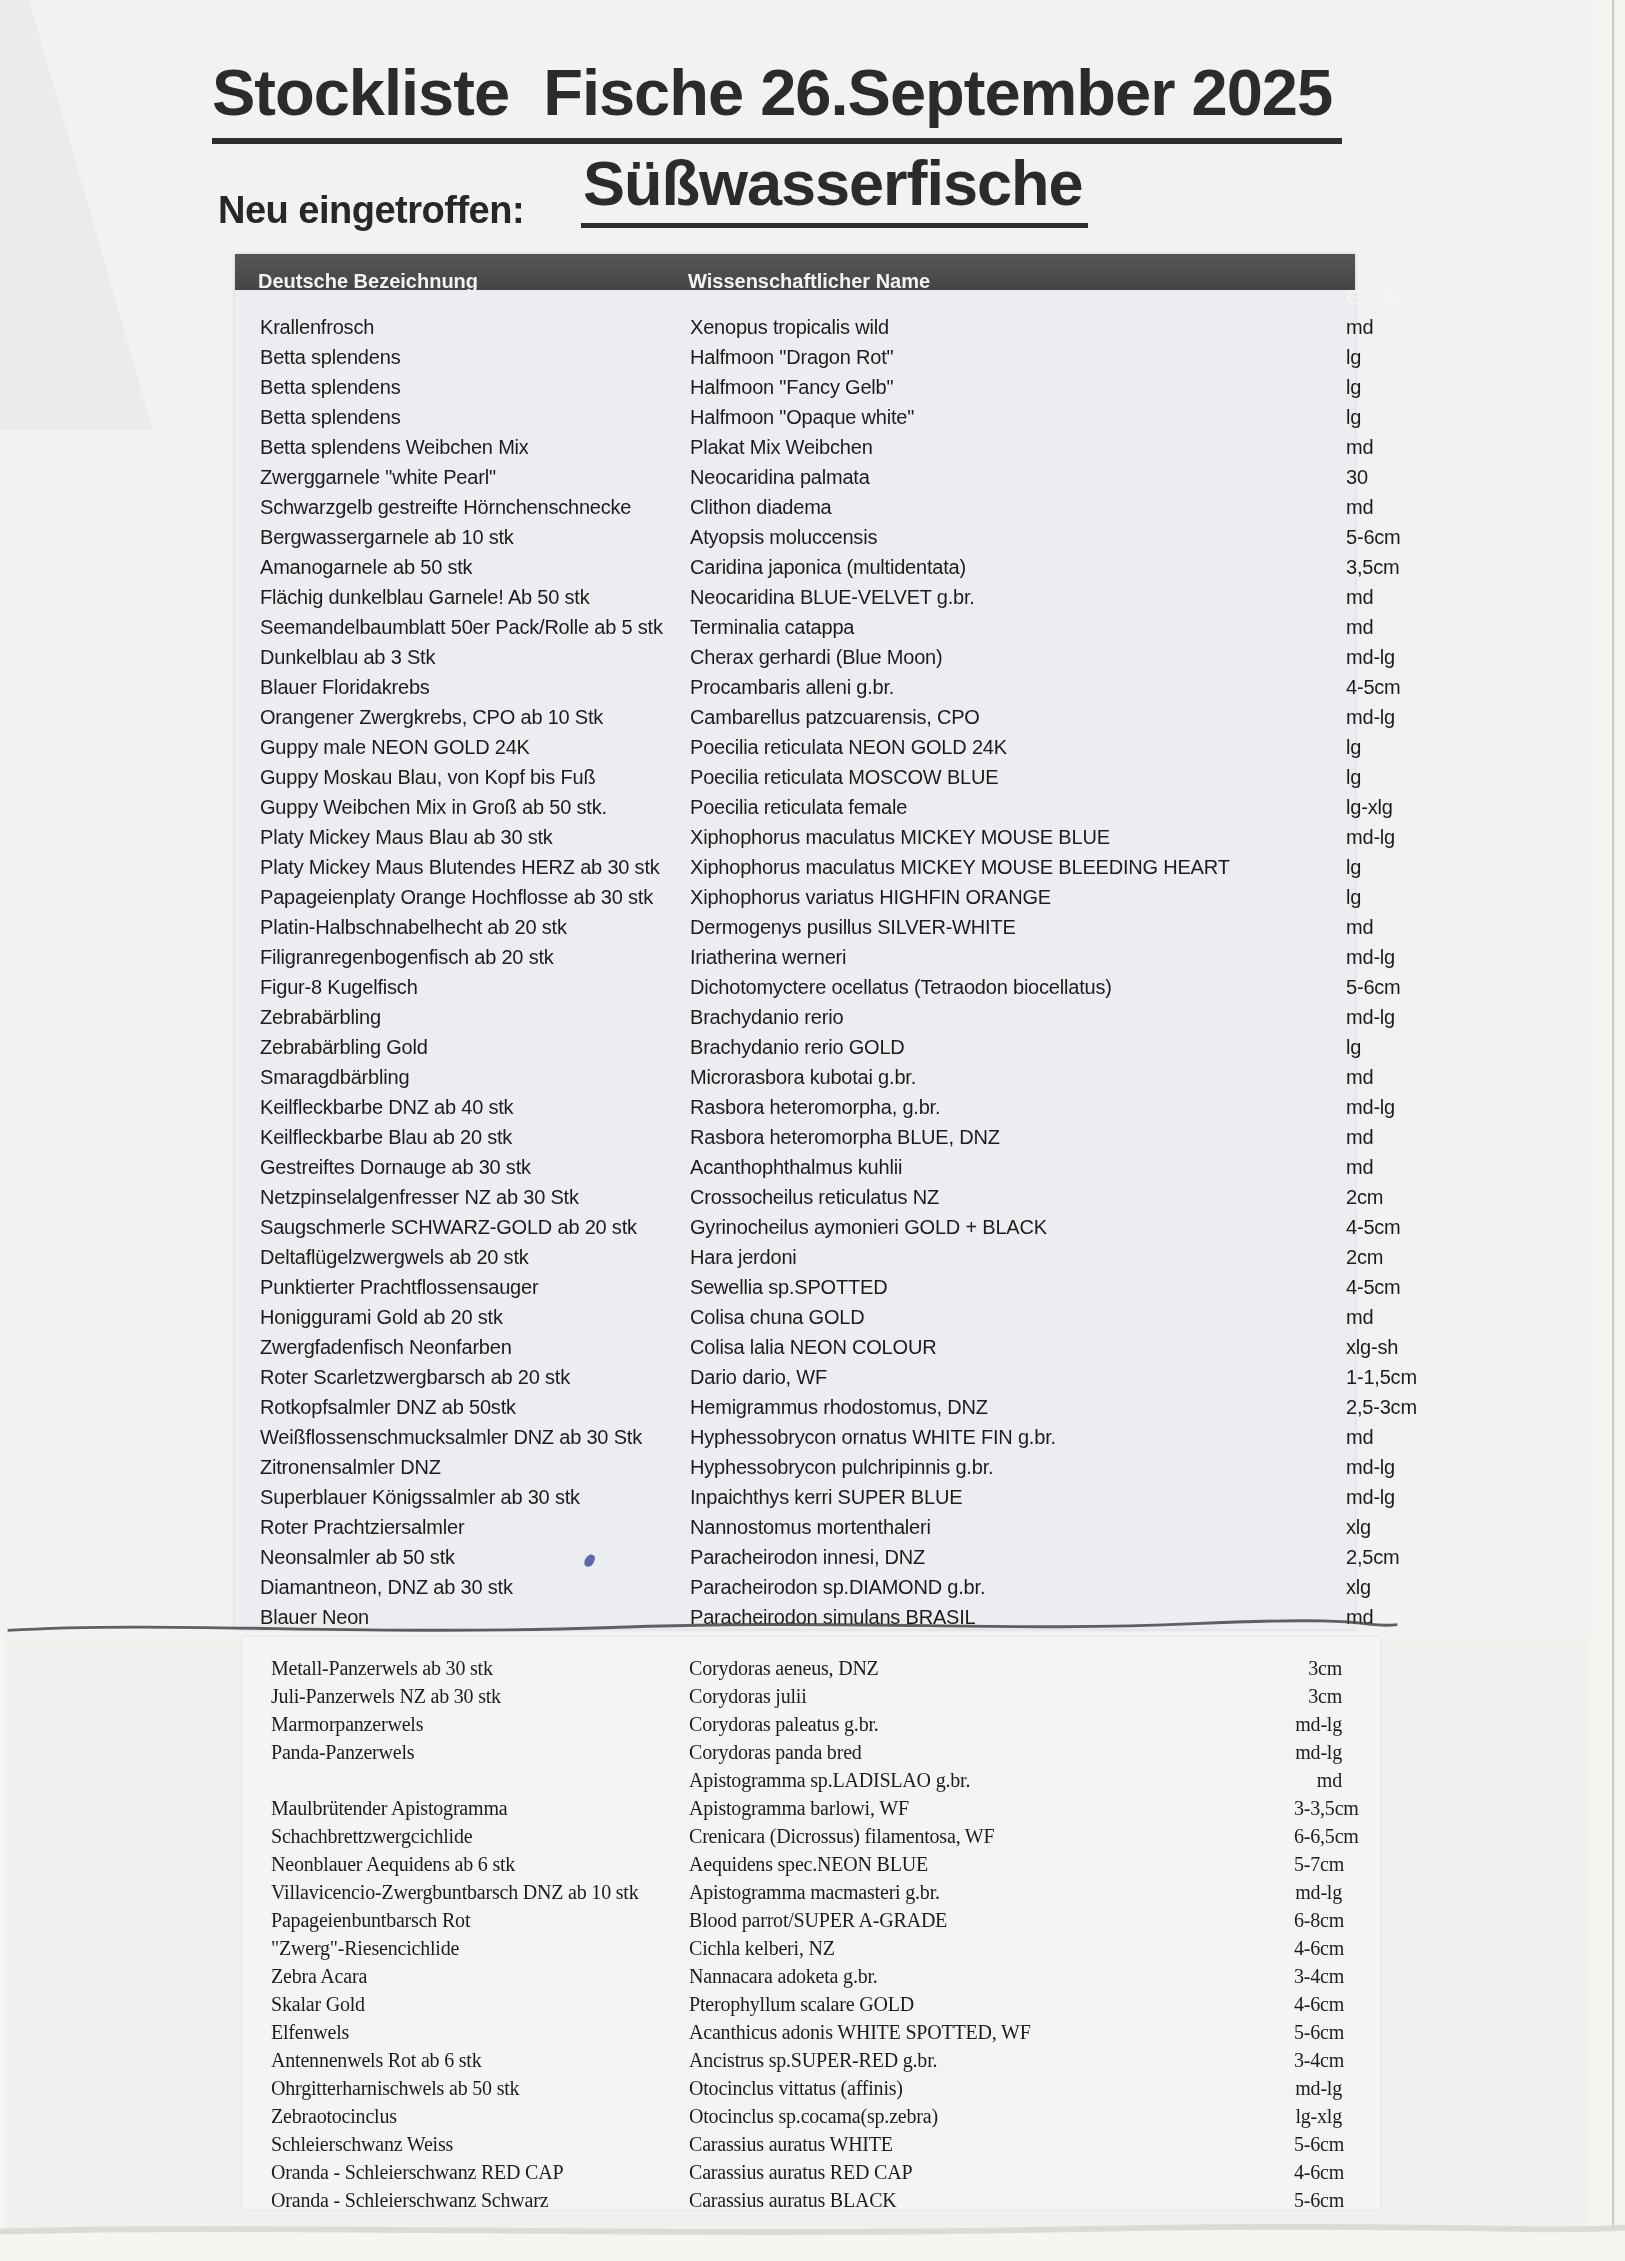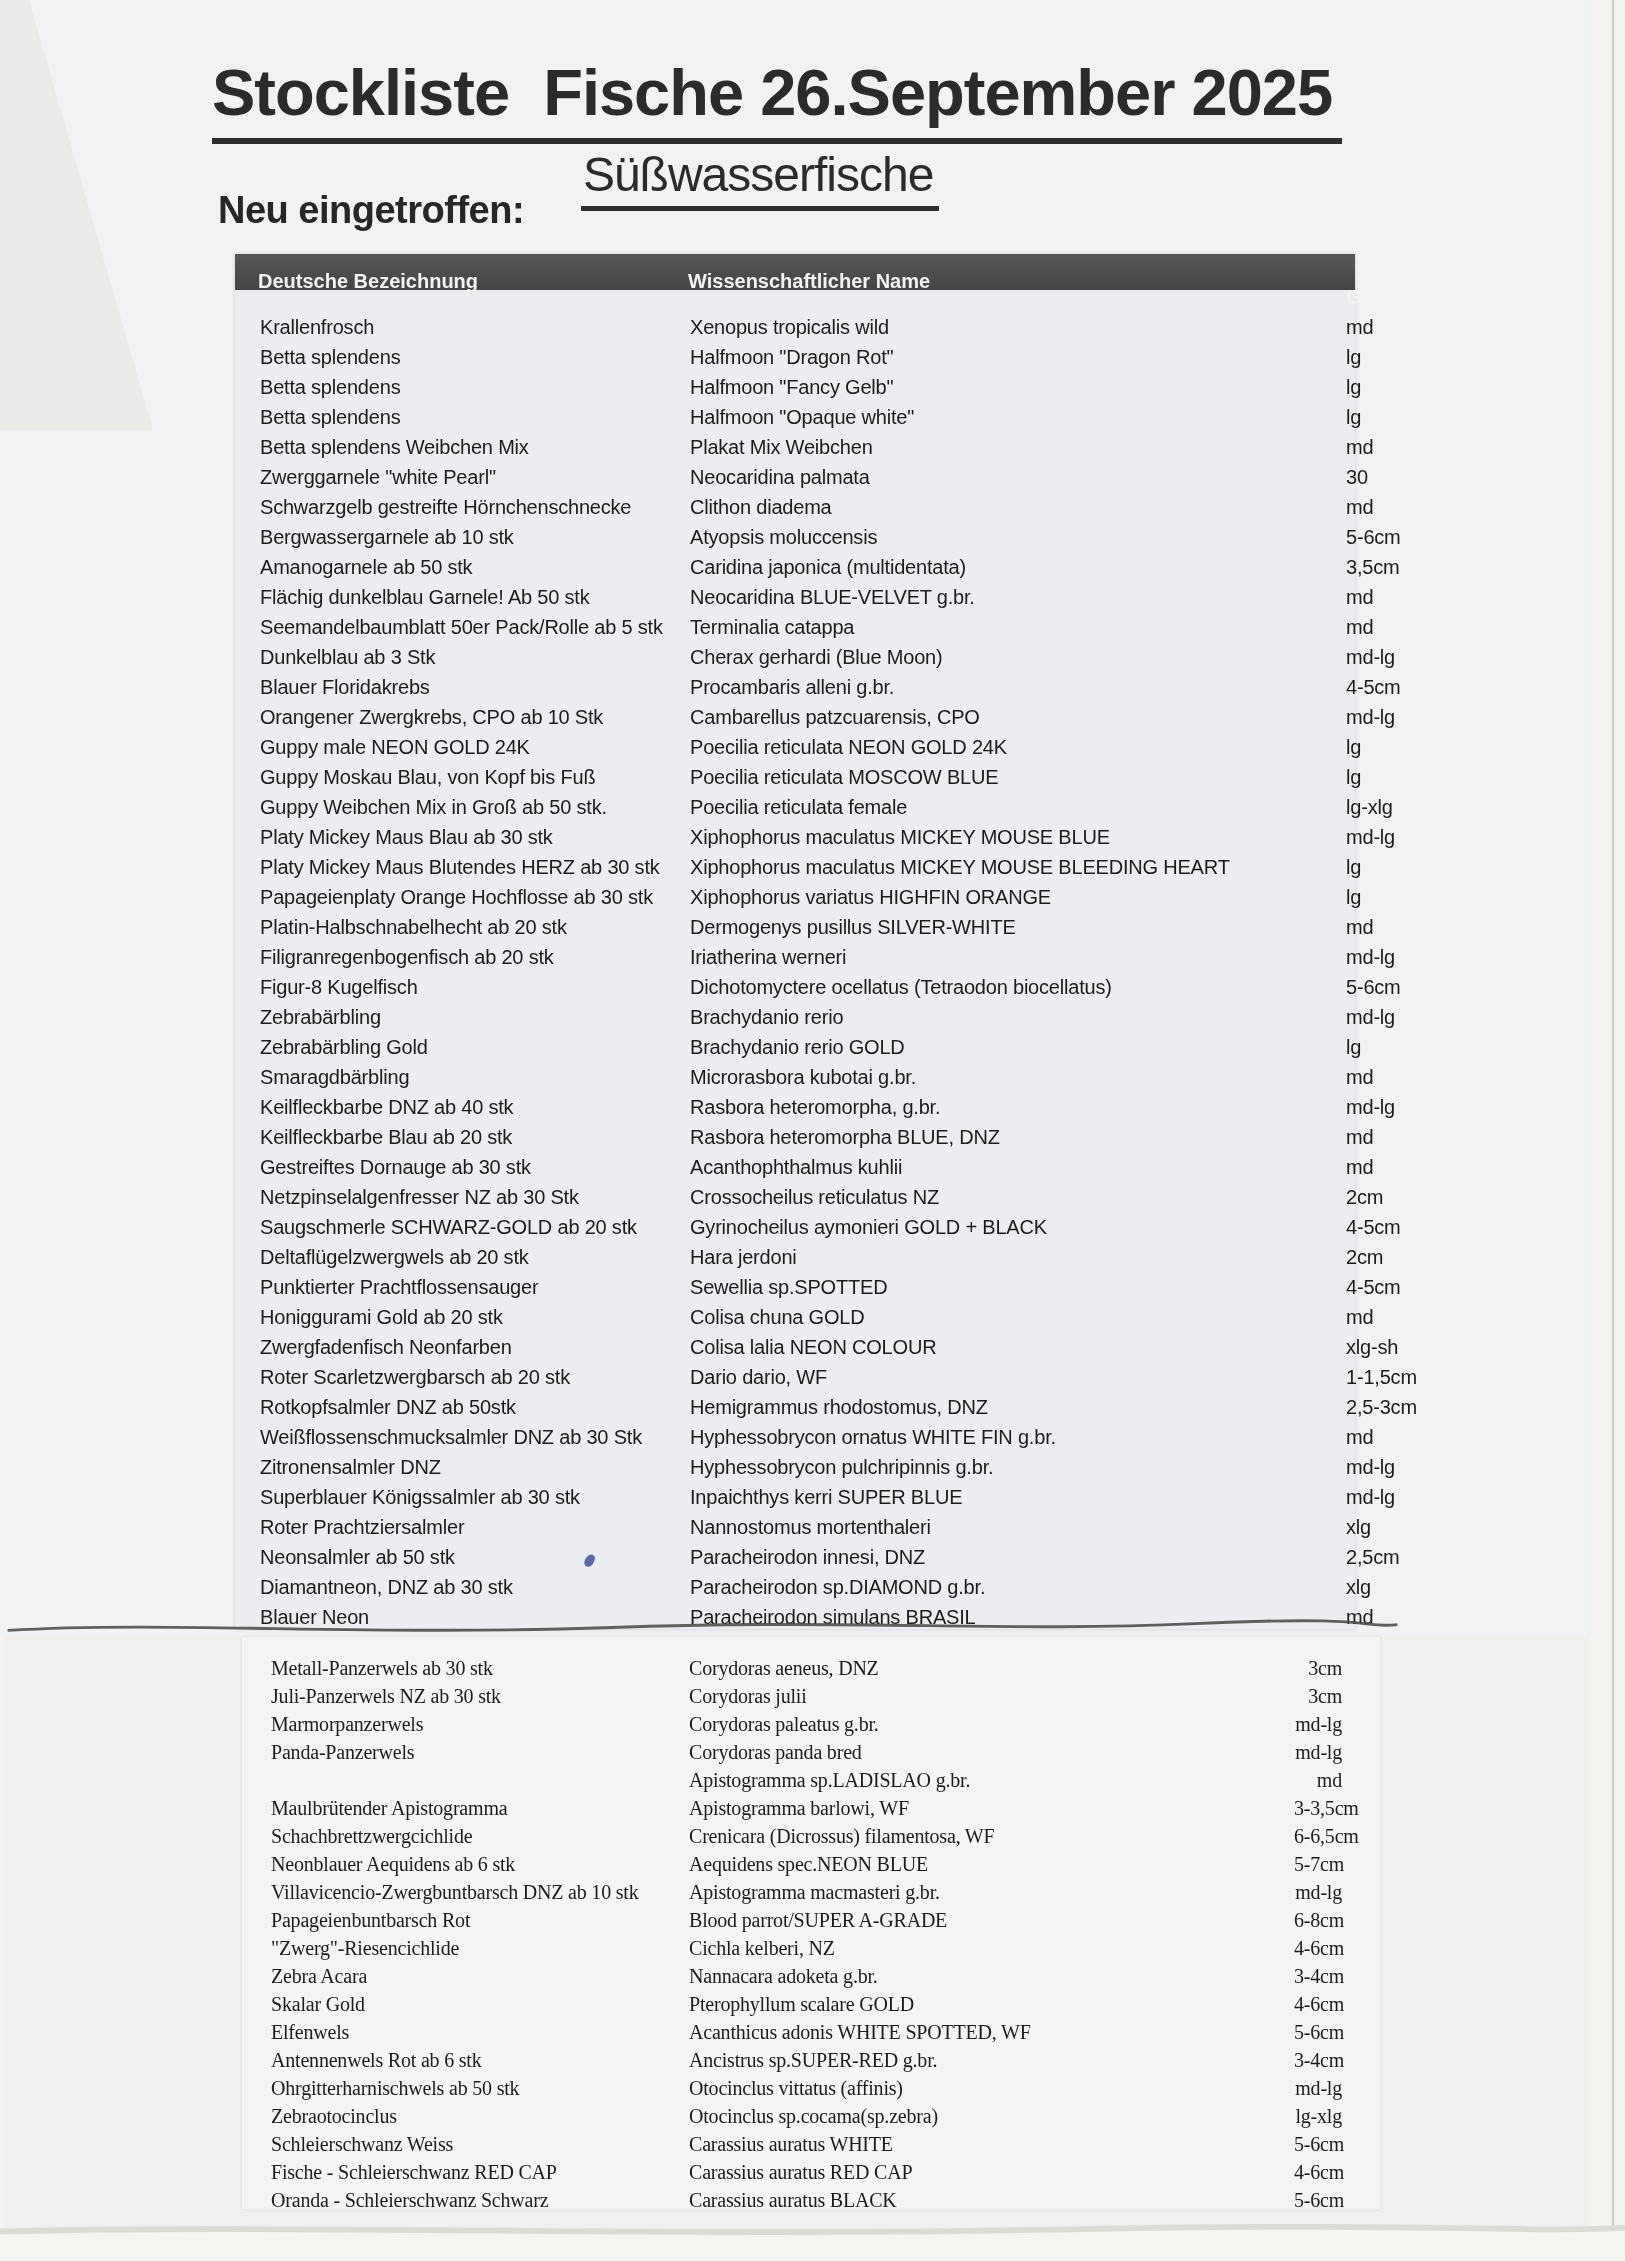--- a/index.html
+++ b/index.html
@@ -24,21 +24,21 @@
     font-size:65px;font-weight:bold;color:#2b2b2b;
     white-space:pre;letter-spacing:-1px;
     border-bottom:6.7px solid #2e2e2e;padding:0 9.6px 7.6px 0;margin-top:32px;
   }
   .subhead-label{
     position:absolute;left:218px;top:189px;
     font-size:38px;font-weight:bold;color:#272727;letter-spacing:-0.5px;
   }
   .subhead{
     position:absolute;left:581px;top:147px;
-    font-size:48px;font-weight:normal;color:#2b2b2b;letter-spacing:-1px;
+    font-size:63px;font-weight:bold;color:#2b2b2b;letter-spacing:-1px;
     border-bottom:5.7px solid #2e2e2e;padding:0 5.7px 3.8px 1.9px;
   }
 
   
   .tableblock{position:absolute;box-shadow:0 0 3.8px rgba(40,50,70,0.18);}
   .block1{left:235px;top:254px;width:1120px;height:1375px;background:#ebedf1;}
   .block2{left:242px;top:1637px;width:1138px;height:572px;background:#f3f4f4;box-shadow:0 0 2.9px rgba(40,50,70,0.10);}
 
   .thead{
     position:absolute;left:0;top:0;width:100%;height:36px;
@@ -404,21 +404,21 @@
         <span class="c1">Zebraotocinclus</span>
         <span class="c2">Otocinclus sp.cocama(sp.zebra)</span>
         <span class="c3">lg-xlg</span>
       </div>
       <div class="row">
         <span class="c1">Schleierschwanz Weiss</span>
         <span class="c2">Carassius auratus WHITE</span>
         <span class="c3">5-6cm</span>
       </div>
       <div class="row">
-        <span class="c1">Fische - Schleierschwanz RED CAP</span>
+        <span class="c1">Oranda - Schleierschwanz RED CAP</span>
         <span class="c2">Carassius auratus RED CAP</span>
         <span class="c3">4-6cm</span>
       </div>
       <div class="row">
         <span class="c1">Oranda - Schleierschwanz Schwarz</span>
         <span class="c2">Carassius auratus BLACK</span>
         <span class="c3">5-6cm</span>
       </div>
     </div>
 </div>

